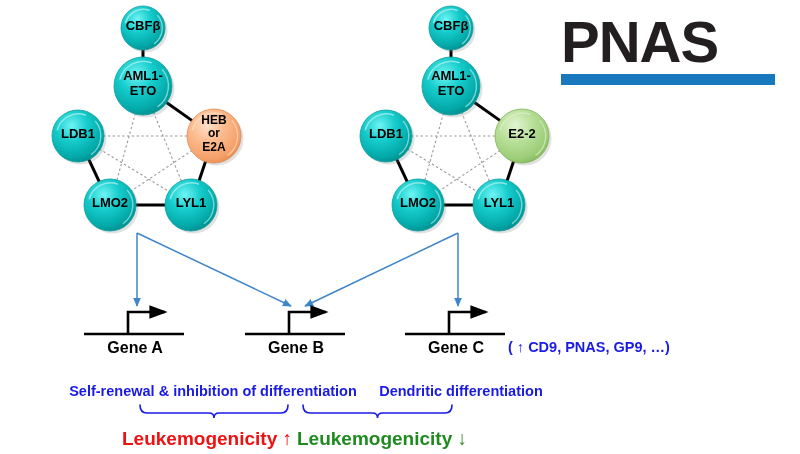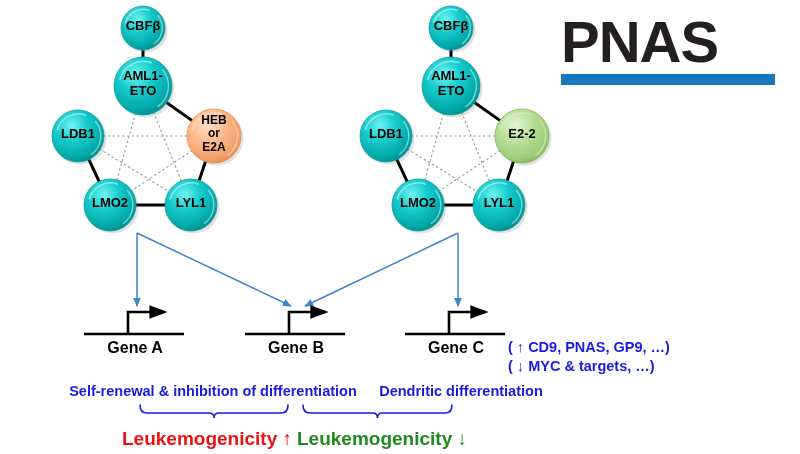--- a/index.html
+++ b/index.html
@@ -208,20 +208,19 @@
       <div style="position: absolute; left: 0px; width: 800px; text-align: center; transform: translateX(51px); top: 69.39px; font-family: &quot;Liberation Sans&quot;, sans-serif; font-weight: bold; color: rgb(0, 0, 0); font-size: 13px; line-height: 13px; white-space: nowrap;">AML1-</div>
       <div style="position: absolute; left: 0px; width: 800px; text-align: center; transform: translateX(51px); top: 83.89px; font-family: &quot;Liberation Sans&quot;, sans-serif; font-weight: bold; color: rgb(0, 0, 0); font-size: 13px; line-height: 13px; white-space: nowrap;">ETO</div>
       <div style="position: absolute; left: 0px; width: 800px; text-align: center; transform: translateX(-14px); top: 126.64px; font-family: &quot;Liberation Sans&quot;, sans-serif; font-weight: bold; color: rgb(0, 0, 0); font-size: 13px; line-height: 13px; white-space: nowrap;">LDB1</div>
       <div style="position: absolute; left: 0px; width: 800px; text-align: center; transform: translateX(122px); top: 126.64px; font-family: &quot;Liberation Sans&quot;, sans-serif; font-weight: bold; color: rgb(0, 0, 0); font-size: 13px; line-height: 13px; white-space: nowrap;">E2-2</div>
       <div style="position: absolute; left: 0px; width: 800px; text-align: center; transform: translateX(18px); top: 195.64px; font-family: &quot;Liberation Sans&quot;, sans-serif; font-weight: bold; color: rgb(0, 0, 0); font-size: 13px; line-height: 13px; white-space: nowrap;">LMO2</div>
       <div style="position: absolute; left: 0px; width: 800px; text-align: center; transform: translateX(99px); top: 195.64px; font-family: &quot;Liberation Sans&quot;, sans-serif; font-weight: bold; color: rgb(0, 0, 0); font-size: 13px; line-height: 13px; white-space: nowrap;">LYL1</div>
       <div style="position: absolute; left: 0px; width: 800px; text-align: center; transform: translateX(-265px); top: 339px; font-family: &quot;Liberation Sans&quot;, sans-serif; font-weight: bold; font-size: 16px; color: rgb(0, 0, 0); white-space: nowrap;">Gene A</div>
       <div style="position: absolute; left: 0px; width: 800px; text-align: center; transform: translateX(-104px); top: 339px; font-family: &quot;Liberation Sans&quot;, sans-serif; font-weight: bold; font-size: 16px; color: rgb(0, 0, 0); white-space: nowrap;">Gene B</div>
       <div style="position: absolute; left: 0px; width: 800px; text-align: center; transform: translateX(56px); top: 339px; font-family: &quot;Liberation Sans&quot;, sans-serif; font-weight: bold; font-size: 16px; color: rgb(0, 0, 0); white-space: nowrap;">Gene C</div>
       <div style="position: absolute; left: 508px; top: 339px; font-family: &quot;Liberation Sans&quot;, sans-serif; font-weight: bold; font-size: 14.5px; color: rgb(26, 26, 230); white-space: nowrap;">( ↑ CD9, PNAS, GP9, …)</div>
-      <div style="position: absolute; left: 508px; top: 358px; font-family: &quot;Liberation Sans&quot;, sans-serif; font-weight: bold; font-size: 14.5px; color: rgb(26, 26, 230); white-space: nowrap;">( ↓ MYC &amp; targets, …)</div>
       <div style="position: absolute; left: 0px; width: 800px; text-align: center; transform: translateX(-187px); top: 383px; font-family: &quot;Liberation Sans&quot;, sans-serif; font-weight: bold; font-size: 14.5px; color: rgb(26, 26, 230); white-space: nowrap;">Self-renewal &amp; inhibition of differentiation</div>
       <div style="position: absolute; left: 0px; width: 800px; text-align: center; transform: translateX(61px); top: 383px; font-family: &quot;Liberation Sans&quot;, sans-serif; font-weight: bold; font-size: 14.5px; color: rgb(26, 26, 230); white-space: nowrap;">Dendritic differentiation</div>
       <div style="position: absolute; left: 0px; width: 800px; text-align: center; transform: translateX(-193px); top: 428px; font-family: &quot;Liberation Sans&quot;, sans-serif; font-weight: bold; font-size: 19px; color: rgb(238, 17, 17); white-space: nowrap;">Leukemogenicity ↑</div>
       <div style="position: absolute; left: 0px; width: 800px; text-align: center; transform: translateX(-18px); top: 428px; font-family: &quot;Liberation Sans&quot;, sans-serif; font-weight: bold; font-size: 19px; color: rgb(31, 138, 31); white-space: nowrap;">Leukemogenicity ↓</div>
     </div>
 
 </div>
 
 </body></html>

